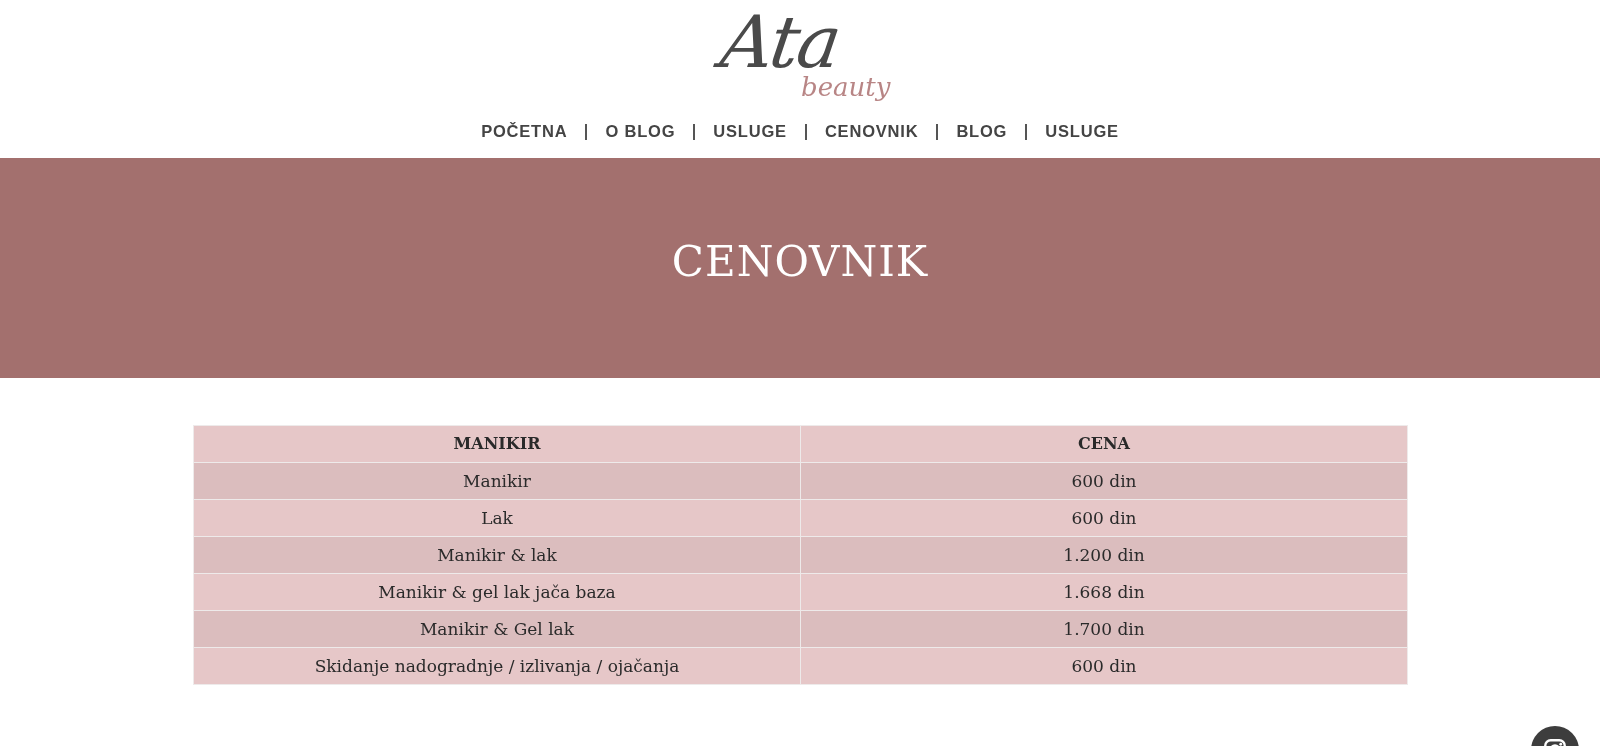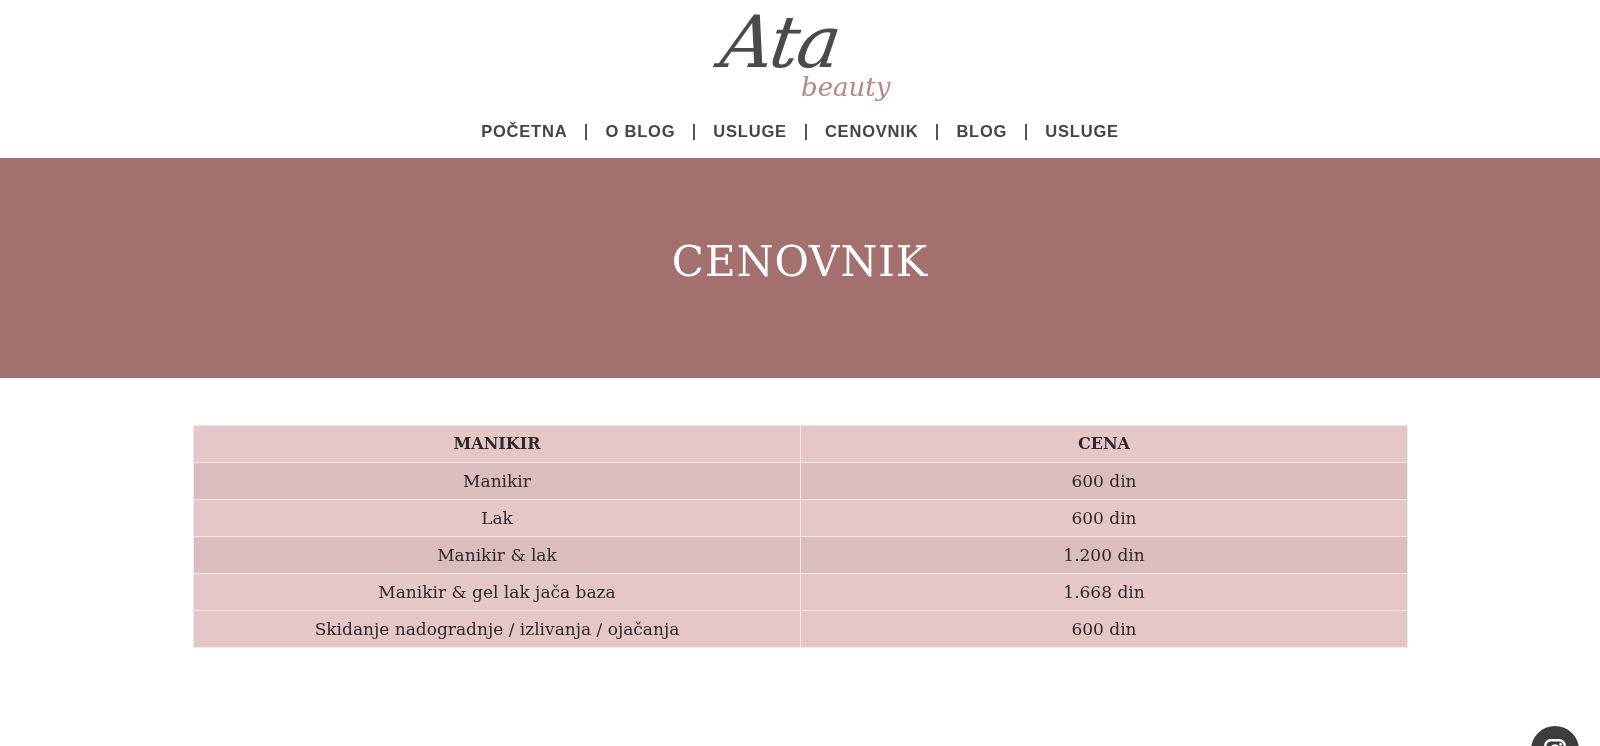--- a/index.html
+++ b/index.html
@@ -75,20 +75,24 @@
     <td>600 din</td>
   </tr>
   <tr class="even">
     <td>Manikir &amp; lak</td>
     <td>1.200 din</td>
   </tr>
   <tr class="odd">
     <td>Manikir &amp; gel lak jača baza</td>
     <td>1.668 din</td>
   </tr>
+  <tr class="even">
+    <td>Manikir &amp; Gel lak</td>
+    <td>1.700 din</td>
+  </tr>
   <tr class="odd">
     <td>Skidanje nadogradnje / izlivanja / ojačanja</td>
     <td>600 din</td>
   </tr>
 </tbody>
   </table>
 
 <a class="social">
   <svg width="26" height="26" viewBox="0 0 24 24">
     <rect x="3" y="3" width="18" height="18" rx="5" ry="5" fill="none" stroke="#ffffff" stroke-width="2.2"></rect>

